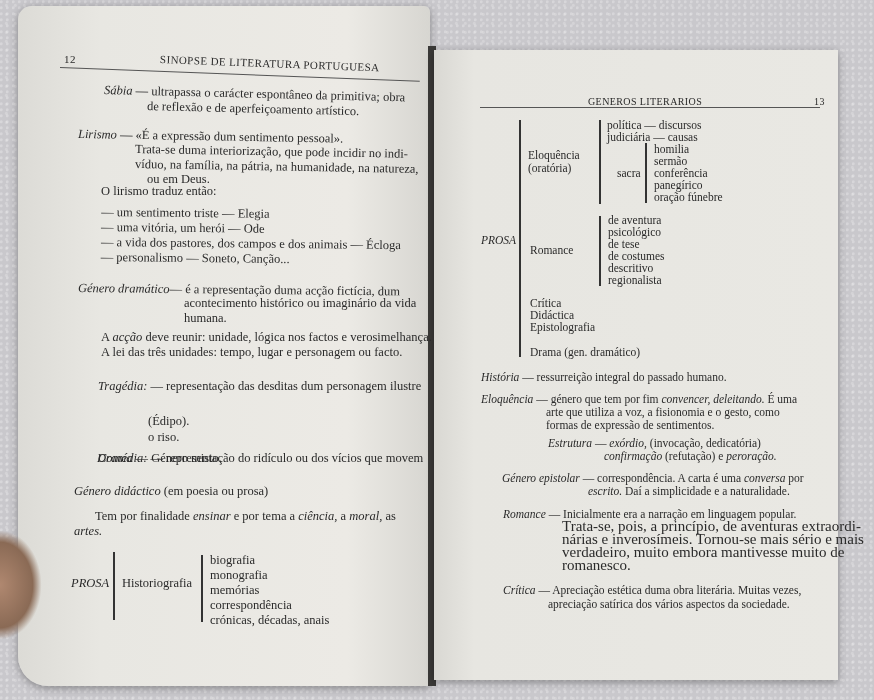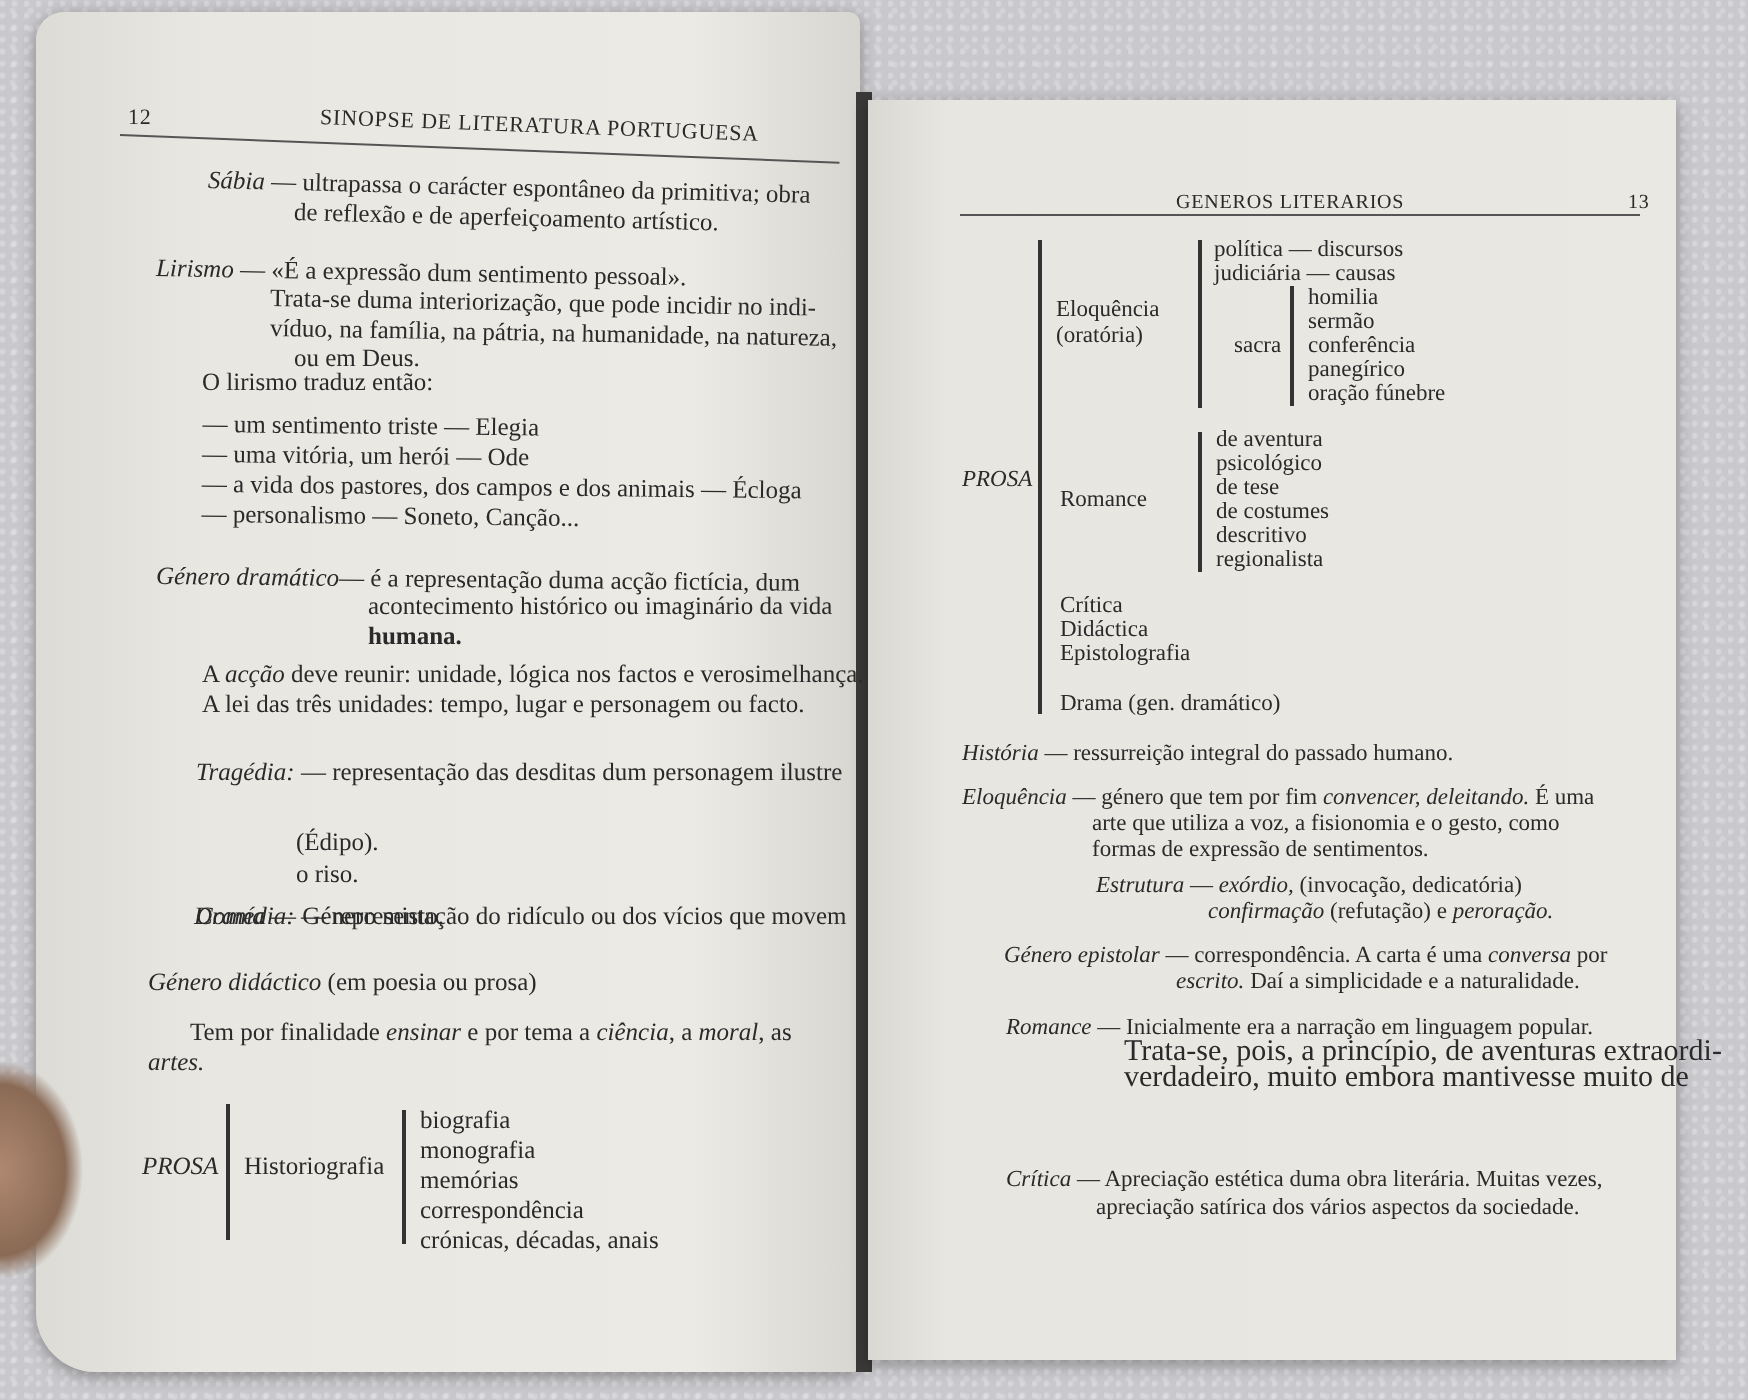--- a/index.html
+++ b/index.html
@@ -66,21 +66,21 @@
   <div><span>— um sentimento triste — </span><span>Elegia</span></div>
   <div><span>— uma vitória, um herói — </span><span>Ode</span></div>
   <div><span>— a vida dos pastores, dos campos e dos animais — </span><span>Écloga</span></div>
   <div><span>— personalismo — </span><span>Soneto, Canção...</span></div>
 </div>
 
 <div class="abs" style="left:78px;top:281px;transform:rotate(0.6deg);transform-origin:left;">
   <span class="i">Género dramático</span><span>— é a representação duma acção fictícia, dum</span>
 </div>
 <div class="abs" style="left:184px;top:296px;">acontecimento histórico ou imaginário da vida</div>
-<div class="abs" style="left:184px;top:311px;font-weight:bold;">humana.</div>
+<div class="abs" style="left:184px;top:311px;">humana.</div>
 <div class="abs" style="left:101px;top:330px;">
   <span>A </span><span class="i">acção</span><span> deve reunir: unidade, lógica nos factos e verosimelhança.</span>
 </div>
 <div class="abs" style="left:101px;top:345px;">A lei das três unidades: tempo, lugar e personagem ou facto.</div>
 
 <div class="abs" style="left:98px;top:379px;text-align:right;"><span class="i">Tragédia:</span><span> — representação das desditas dum personagem ilustre</span></div>
 <div class="abs" style="left:148px;top:394px;margin-top:20px;">(Édipo).</div>
 <div class="abs" style="left:98px;top:415px;margin-top:36px;"><span class="i">Comédia:</span><span> — representação do ridículo ou dos vícios que movem</span></div>
 <div class="abs" style="left:148px;top:430px;">o riso.</div>
 <div class="abs" style="left:97px;top:451px;"><span class="i">Drama</span><span> — Género misto.</span></div>
@@ -149,17 +149,19 @@
 <div class="abs" style="left:546px;top:418px;font-size:11.5px;">formas de expressão de sentimentos.</div>
 <div class="abs" style="left:548px;top:436px;font-size:11.5px;"><span class="i">Estrutura</span><span> — </span><span class="i">exórdio,</span><span> (invocação, dedicatória)</span></div>
 <div class="abs" style="left:604px;top:449px;font-size:11.5px;"><span class="i">confirmação</span><span> (refutação) e </span><span class="i">peroração.</span></div>
 
 <div class="abs" style="left:502px;top:471px;font-size:11.5px;"><span class="i">Género epistolar</span><span> — correspondência. A carta é uma </span><span class="i">conversa</span><span> por</span></div>
 <div class="abs" style="left:588px;top:484px;font-size:11.5px;"><span class="i">escrito.</span><span> Daí a simplicidade e a naturalidade.</span></div>
 
 <div class="abs" style="left:503px;top:507px;font-size:11.5px;"><span class="i">Romance</span><span> — Inicialmente era a narração em linguagem popular.</span></div>
 <div class="abs blk" style="left:562px;top:520px;font-size:15px;line-height:13px;">
   <div>Trata-se, pois, a princípio, de aventuras extraordi-</div>
+  <div>nárias e inverosímeis. Tornou-se mais sério e mais</div>
   <div>verdadeiro, muito embora mantivesse muito de</div>
+  <div>romanesco.</div>
 </div>
 
 <div class="abs" style="left:503px;top:583px;font-size:11.5px;"><span class="i">Crítica</span><span> — Apreciação estética duma obra literária. Muitas vezes,</span></div>
 <div class="abs" style="left:548px;top:597px;font-size:11.5px;">apreciação satírica dos vários aspectos da sociedade.</div>
 
 </body></html>

